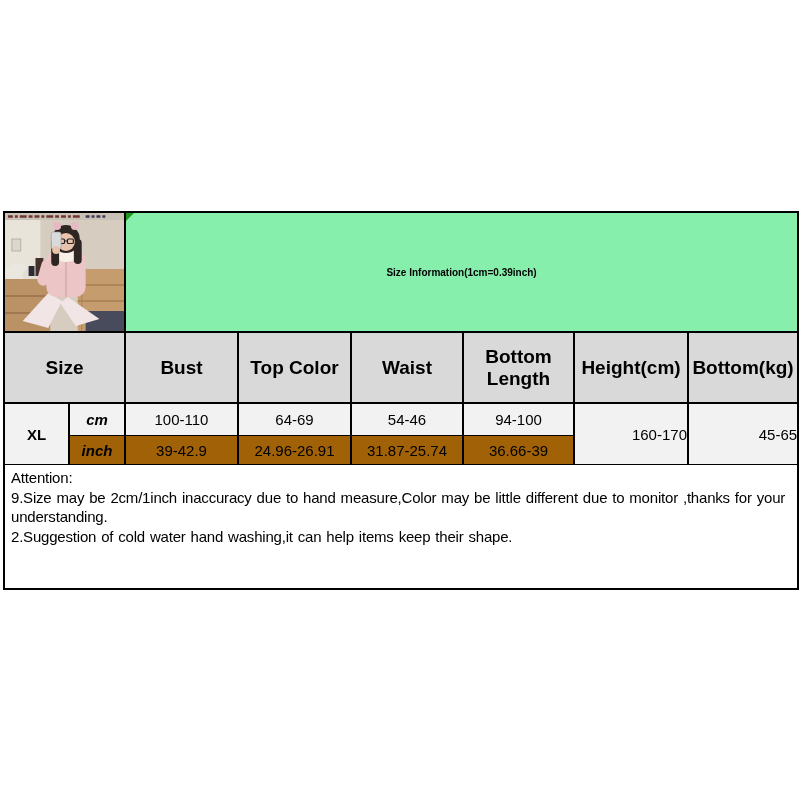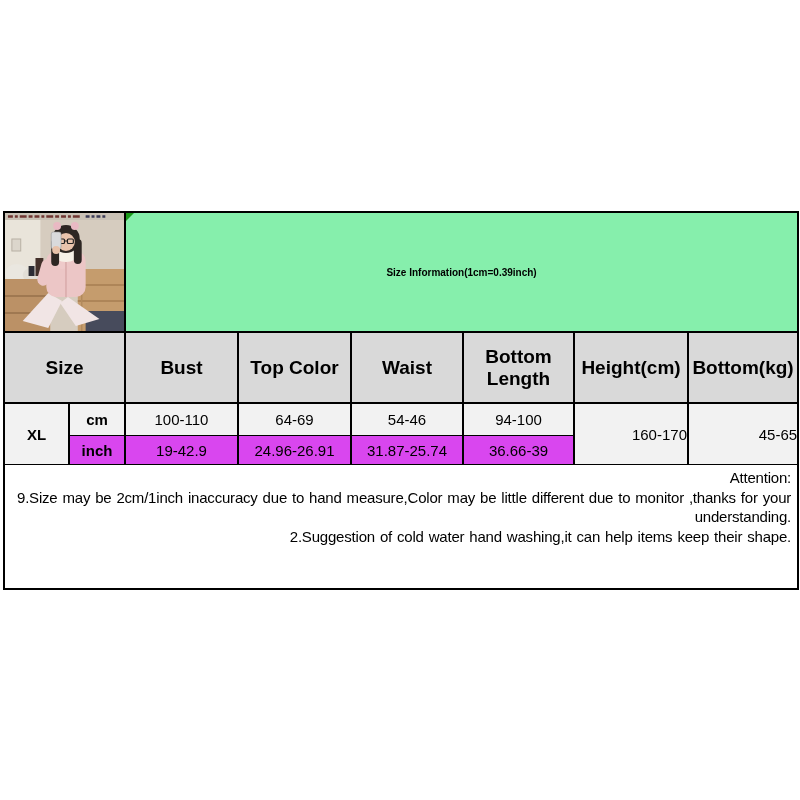--- a/index.html
+++ b/index.html
@@ -31,45 +31,45 @@
     overflow: hidden;
   }
   tr.row-top td { height: 118px; }
   tr.row-head td { height: 69px; background: #d9d9d9; font-weight: bold; font-size: 19px; }
   tr.row-cm td, tr.row-inch td {
     border-top-width: 1px;
     border-bottom-width: 1px;
     font-size: 15px;
   }
   tr.row-cm td { height: 31px; background: #f2f2f2; }
-  tr.row-inch td { height: 28px; background: #d946ef; }
+  tr.row-inch td { height: 28px; background: #a16207; }
   td.photo-cell { background: #d6ccbf; }
   td.title-cell {
     background: #86efac;
     position: relative;
     font-weight: bold;
     font-size: 10px;
   }
   .corner-flag {
     position: absolute;
     top: 0;
     left: 0;
     width: 0;
     height: 0;
     border-top: 8px solid #1a9a1a;
     border-right: 8px solid transparent;
   }
   td.xl-cell { background: #ececec; font-weight: bold; }
-  td.unit-cell { font-weight: bold; }
+  td.unit-cell { font-weight: bold; font-style: italic; }
   td.merged-val { background: #f2f2f2; text-align: right; }
   td.attention-cell {
     border-top-width: 1px;
     height: 120px;
     background: #ffffff;
-    text-align: right;
+    text-align: left;
     vertical-align: top;
     padding: 3px 6px 0 6px;
     font-size: 15px;
   }
   .attn-line {
     line-height: 19.5px;
     letter-spacing: -0.2px;
     word-spacing: 1px;
   }
   svg.photo { display: block; width: 100%; height: 118px; }
@@ -172,21 +172,21 @@
       <td>100-110</td>
       <td>64-69</td>
       <td>54-46</td>
       <td>94-100</td>
       <td class="merged-val" rowspan="2">160-170</td>
       <td class="merged-val" rowspan="2">45-65</td>
     </tr>
 
     <tr class="row-inch">
       <td class="unit-cell">inch</td>
-      <td>19-42.9</td>
+      <td>39-42.9</td>
       <td>24.96-26.91</td>
       <td>31.87-25.74</td>
       <td>36.66-39</td>
     </tr>
 
     <tr>
       <td class="attention-cell" colspan="8">
         <div class="attn-line">Attention:</div>
         <div class="attn-line">9.Size may be 2cm/1inch inaccuracy due to hand measure,Color may be little different due to monitor ,thanks for your understanding.</div>
         <div class="attn-line">2.Suggestion of cold water hand washing,it can help items keep their shape.</div>

